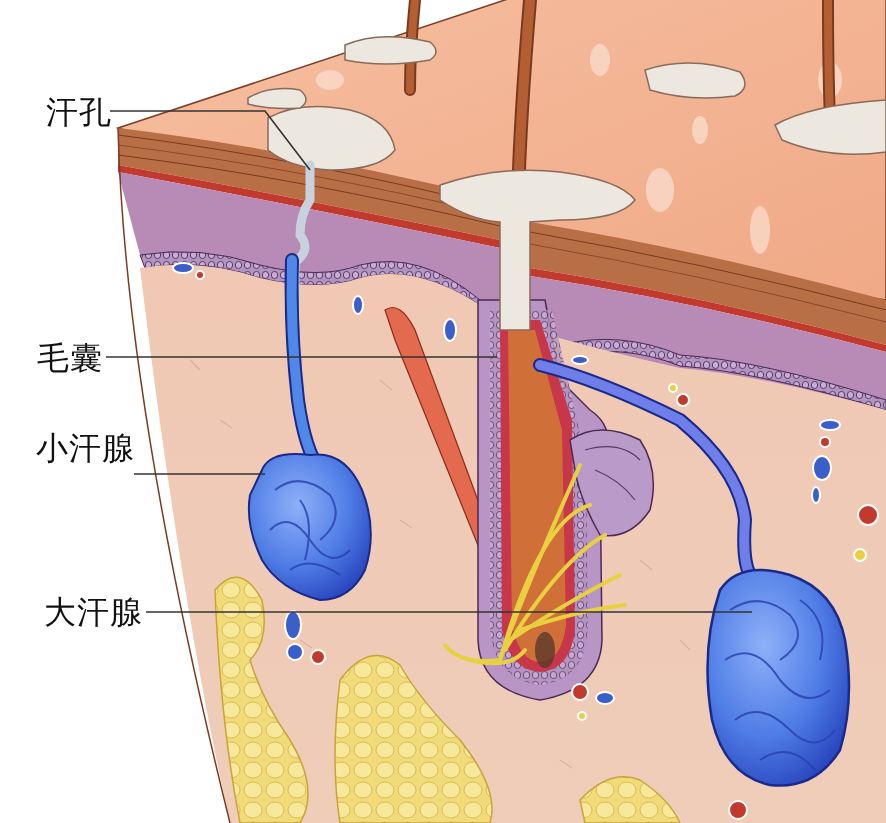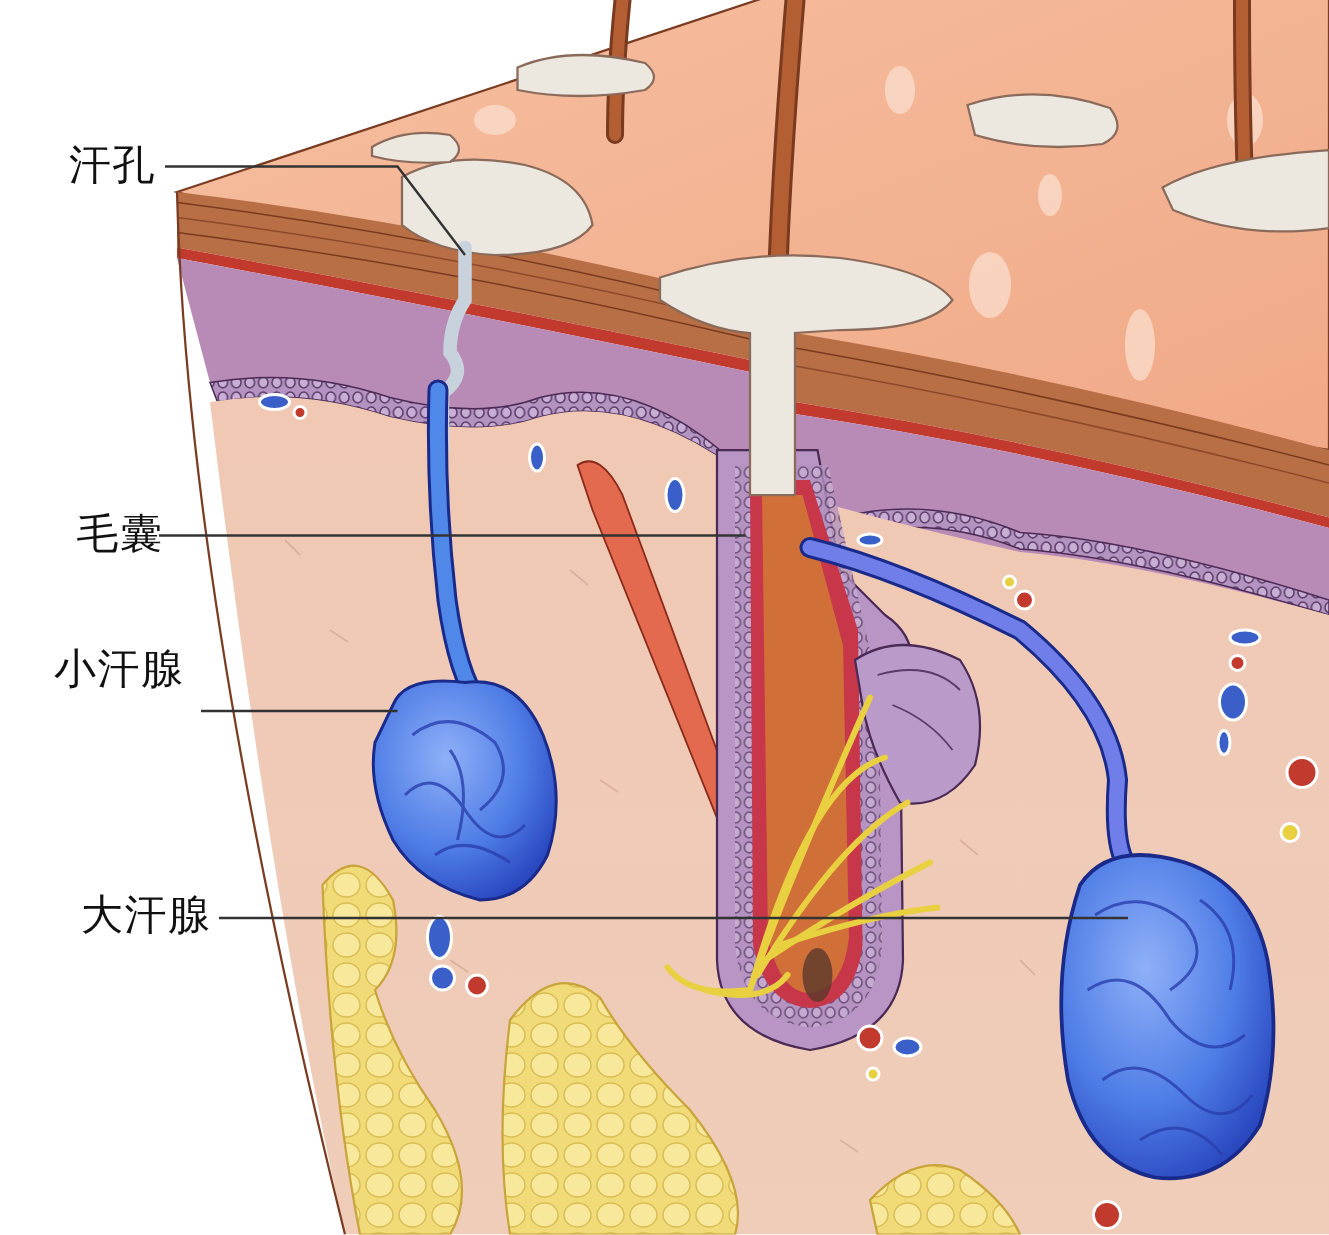--- a/index.html
+++ b/index.html
@@ -16,21 +16,21 @@
     }
     #illustration {
       position: absolute;
       left: 0;
       top: 0;
       width: 886px;
       height: 823px;
     }
     .label {
       position: absolute;
-      font-size: 28px;
+      font-size: 32px;
       color: #111111;
       line-height: 1;
       white-space: nowrap;
       letter-spacing: 1px;
     }
   </style>
 </head>
 <body>
 
 <svg id="illustration" viewBox="0 0 886 823" xmlns="http://www.w3.org/2000/svg">
@@ -213,15 +213,15 @@
 
   <g stroke="#333333" stroke-width="1.6" fill="none">
     <path d="M110,111 L265,111 L310,170"></path>
     <line x1="106" y1="357" x2="497" y2="357"></line>
     <line x1="134" y1="474" x2="265" y2="474"></line>
     <line x1="146" y1="612" x2="752" y2="612"></line>
   </g>
 </svg>
 
 <div class="label" style="left:46px; top:96px;">汗孔</div>
-<div class="label" style="left:51px; top:342px;">毛囊</div>
+<div class="label" style="left:37px; top:342px;">毛囊</div>
 <div class="label" style="left:36px; top:432px;">小汗腺</div>
-<div class="label" style="left:54px; top:596px;">大汗腺</div>
+<div class="label" style="left:44px; top:596px;">大汗腺</div>
 
 </body></html>

